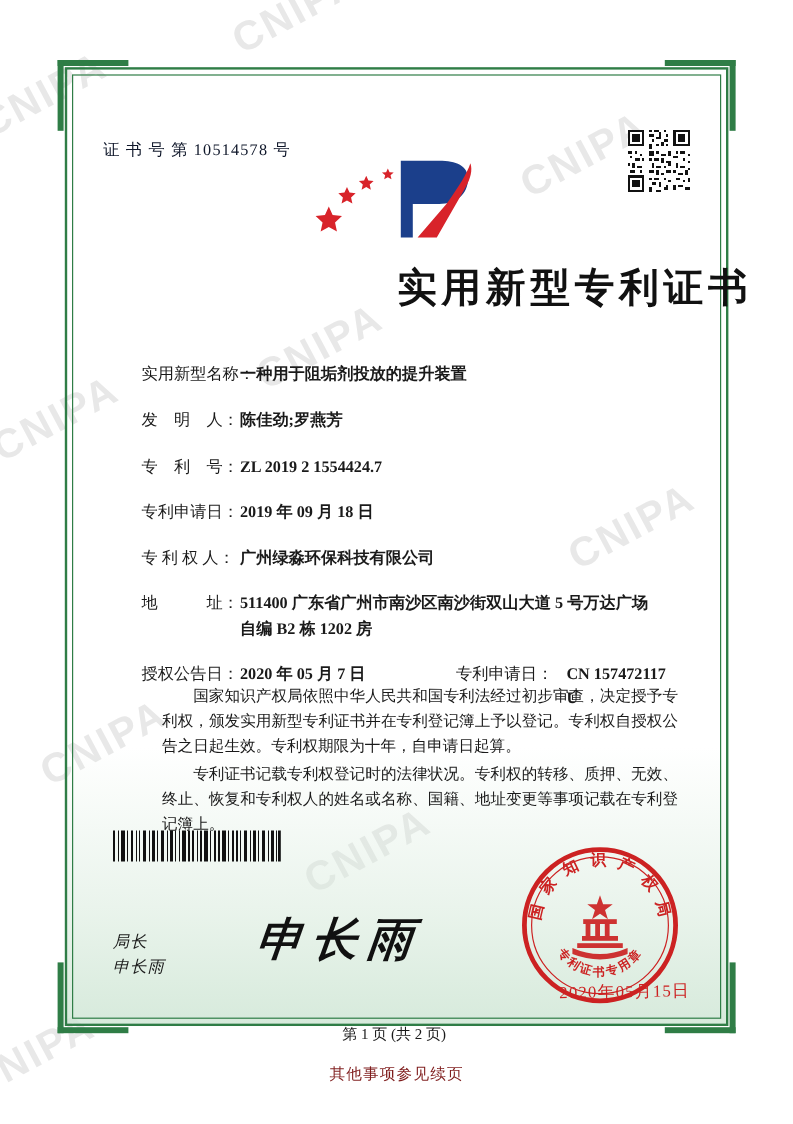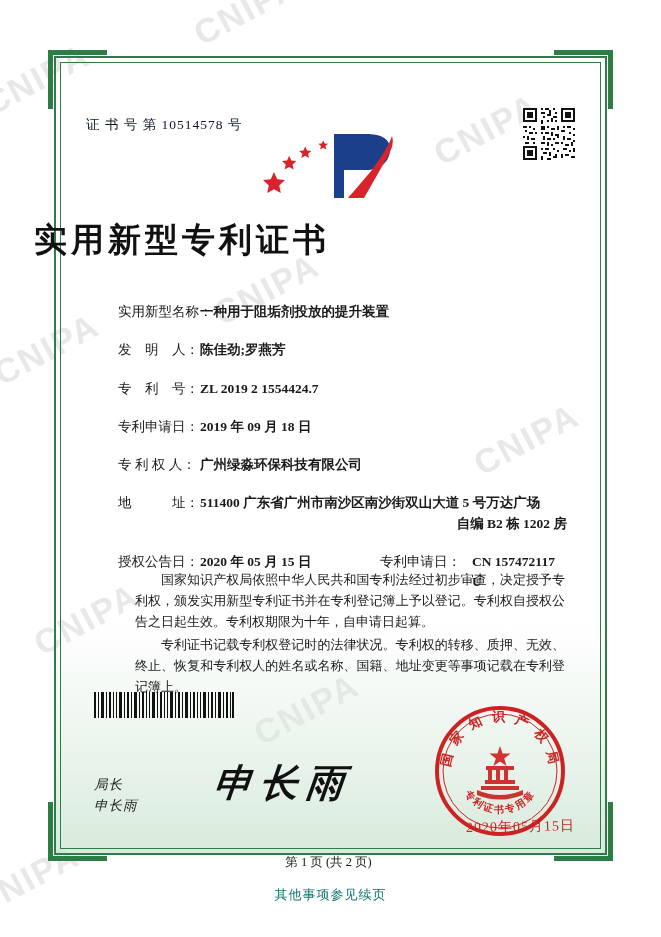--- a/index.html
+++ b/index.html
@@ -115,21 +115,21 @@
   .emblem svg {
     display: block;
     margin: 0 auto;
   }
 
   
   .title {
     position: absolute;
     left: 0; right: 0;
     top: 188px;
-    text-align: left;
+    text-align: right;
     font-family: "DejaVu Serif", serif;
     font-weight: bold;
     font-size: 33px;
     letter-spacing: 4px;
     color: #111111;
   }
 
   
   .fields {
     position: absolute;
@@ -151,21 +151,20 @@
     letter-spacing: 0px;
     white-space: nowrap;
   }
   .field-value {
     flex: 1;
     font-weight: bold;
   }
   .field-value .line2 {
     display: block;
     margin-left: 0;
-    text-align: right;
   }
   .row-split {
     display: flex;
     align-items: flex-start;
     margin-bottom: 10px;
   }
   .row-split .half {
     display: flex;
   }
   .row-split .half.first { width: 262px; flex: 0 0 262px; }
@@ -250,21 +249,21 @@
     text-align: center;
     font-size: 12.5px;
     color: #1a1a1a;
   }
   .footer-note {
     position: absolute;
     left: 0; right: 0;
     top: 886px;
     text-align: center;
     font-size: 13px;
-    color: #0f766e;
+    color: #7f1d1d;
     letter-spacing: 1px;
     z-index: 2;
   }
 </style>
 </head>
 <body>
 
 <div class="watermark-layer">
   <div class="wm" style="left:-20px; top:60px;">CNIPA</div>
   <div class="wm" style="left:190px; top:-10px;">CNIPA</div>
@@ -426,21 +425,21 @@
         <div class="field-label">地　　　址：</div>
         <div class="field-value">
           <span>511400 广东省广州市南沙区南沙街双山大道 5 号万达广场</span>
           <span class="line2">自编 B2 栋 1202 房</span>
         </div>
       </div>
 
       <div class="row-split">
         <div class="half first">
           <div class="field-label">授权公告日：</div>
-          <div class="field-value">2020 年 05 月 15 日</div>
+          <div class="field-value">2020 年 05 月 7 日</div>
         </div>
         <div class="half second">
           <div class="field-label">专利申请日：</div>
           <div class="field-value">CN 157472117 U</div>
         </div>
       </div>
 
     </div>
 
     <div class="paras">

